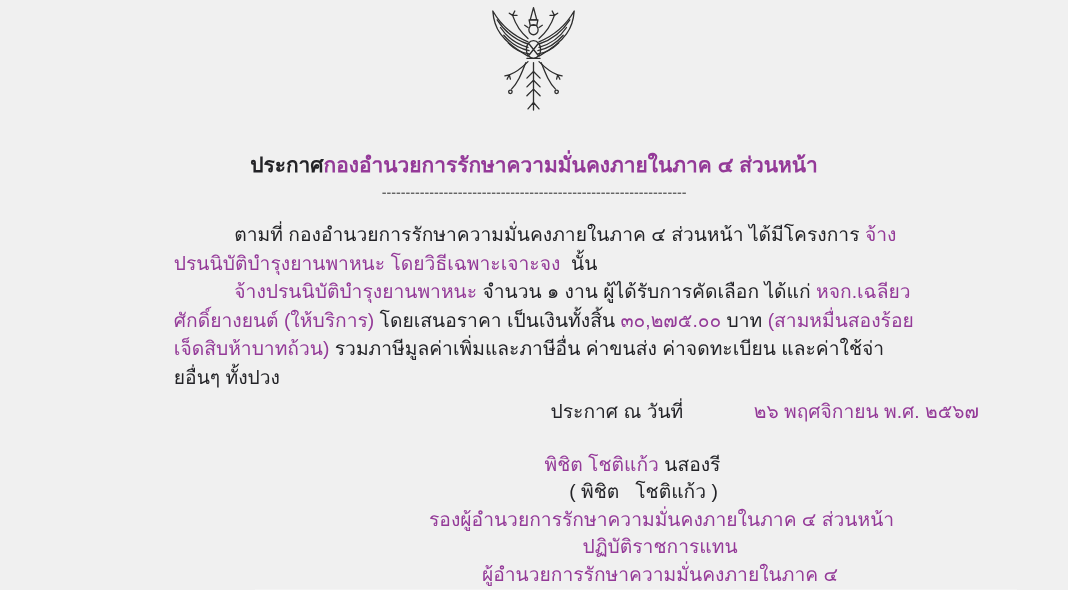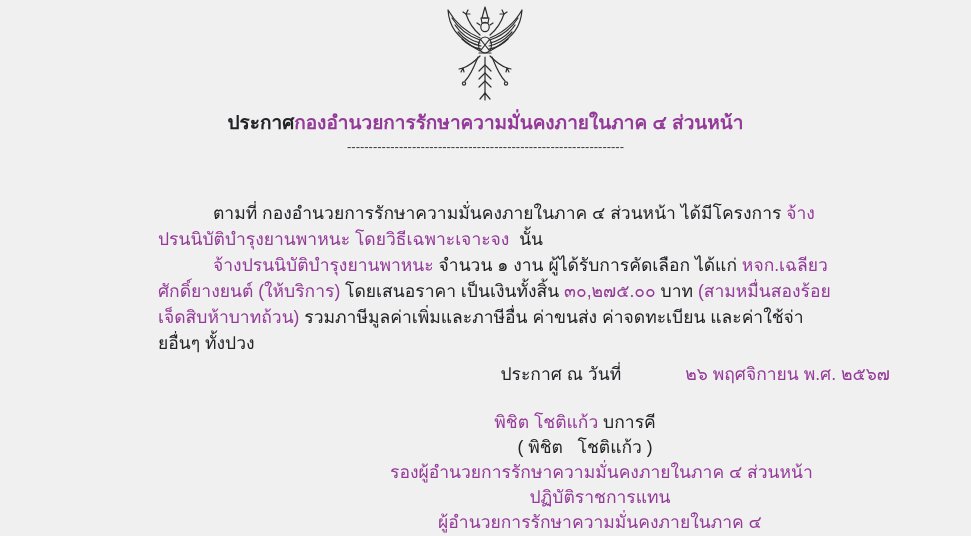--- a/index.html
+++ b/index.html
@@ -11,21 +11,21 @@
     font-family:"Liberation Sans","DejaVu Sans",sans-serif;
     color:#232327;
   }
   .ink{color:#232327;}
   .purple{color:#943a98;}
 
   .emblem{position:absolute;left:435px;top:5px;width:100px;height:100px;}
   .emblem svg{width:100%;height:100%;}
 
   .title-block{position:absolute;left:0;top:109px;width:971px;text-align:center;}
-  .title-line{font-size:19px;font-weight:bold;line-height:27px;white-space:pre-wrap;}
+  .title-line{font-size:19px;font-weight:bold;line-height:27px;white-space:pre-wrap;margin-top:28px;}
   .separator{font-size:13px;line-height:15px;color:#3a3a3a;letter-spacing:0;margin-top:3px;}
 
   .body-block{
     position:absolute;left:158px;top:200px;width:676px;
     font-size:17.5px;line-height:26px;text-align:left;
   }
   .body-block p{margin:0;text-indent:55px;white-space:pre-wrap;}
 
   .date-line{position:absolute;left:481px;top:339px;font-size:17.5px;white-space:pre;}
   .date-line .date-value{margin-left:64px;}
@@ -101,20 +101,20 @@
   <div class="body-block">
     <p><span class="ink">ตามที่ กองอำนวยการรักษาความมั่นคงภายในภาค ๔ ส่วนหน้า ได้มีโครงการ </span><span class="purple">จ้างปรนนิบัติบำรุงยานพาหนะ โดยวิธีเฉพาะเจาะจง</span><span class="ink">  นั้น</span></p>
     <p><span class="purple">จ้างปรนนิบัติบำรุงยานพาหนะ</span><span class="ink"> จำนวน ๑ งาน ผู้ได้รับการคัดเลือก ได้แก่ </span><span class="purple">หจก.เฉลียวศักดิ์ยางยนต์ (ให้บริการ)</span><span class="ink"> โดยเสนอราคา เป็นเงินทั้งสิ้น </span><span class="purple">๓๐,๒๗๕.๐๐</span><span class="ink"> บาท </span><span class="purple">(สามหมื่นสองร้อยเจ็ดสิบห้าบาทถ้วน)</span><span class="ink"> รวมภาษีมูลค่าเพิ่มและภาษีอื่น ค่าขนส่ง ค่าจดทะเบียน และค่าใช้จ่ายอื่นๆ ทั้งปวง</span></p>
   </div>
 
   <div class="date-line">
     <span class="ink">ประกาศ ณ วันที่</span><span class="purple date-value">๒๖ พฤศจิกายน พ.ศ. ๒๕๖๗</span>
   </div>
 
   <div class="signature-block">
-    <div class="sig-line shift-25"><span class="purple">พิชิต โชติแก้ว</span><span class="ink"> บการคี</span></div>
+    <div class="sig-line shift-25"><span class="purple">พิชิต โชติแก้ว</span><span class="ink"> นสองรี</span></div>
     <div class="sig-line shift-15 ink">( พิชิต   โชติแก้ว )</div>
     <div class="sig-line purple">รองผู้อำนวยการรักษาความมั่นคงภายในภาค ๔ ส่วนหน้า</div>
     <div class="sig-line purple">ปฏิบัติราชการแทน</div>
     <div class="sig-line purple">ผู้อำนวยการรักษาความมั่นคงภายในภาค ๔</div>
   </div>
 
 </div>
 
 </body></html>

